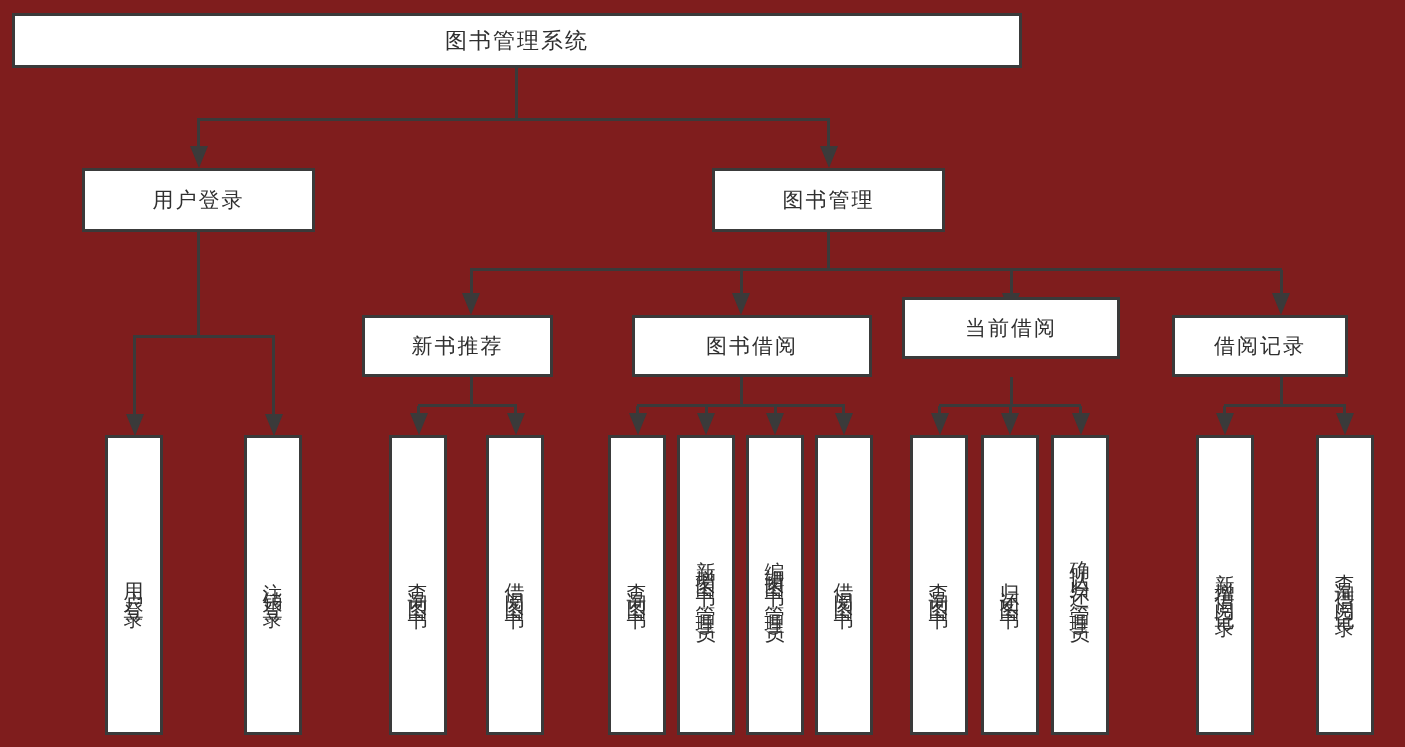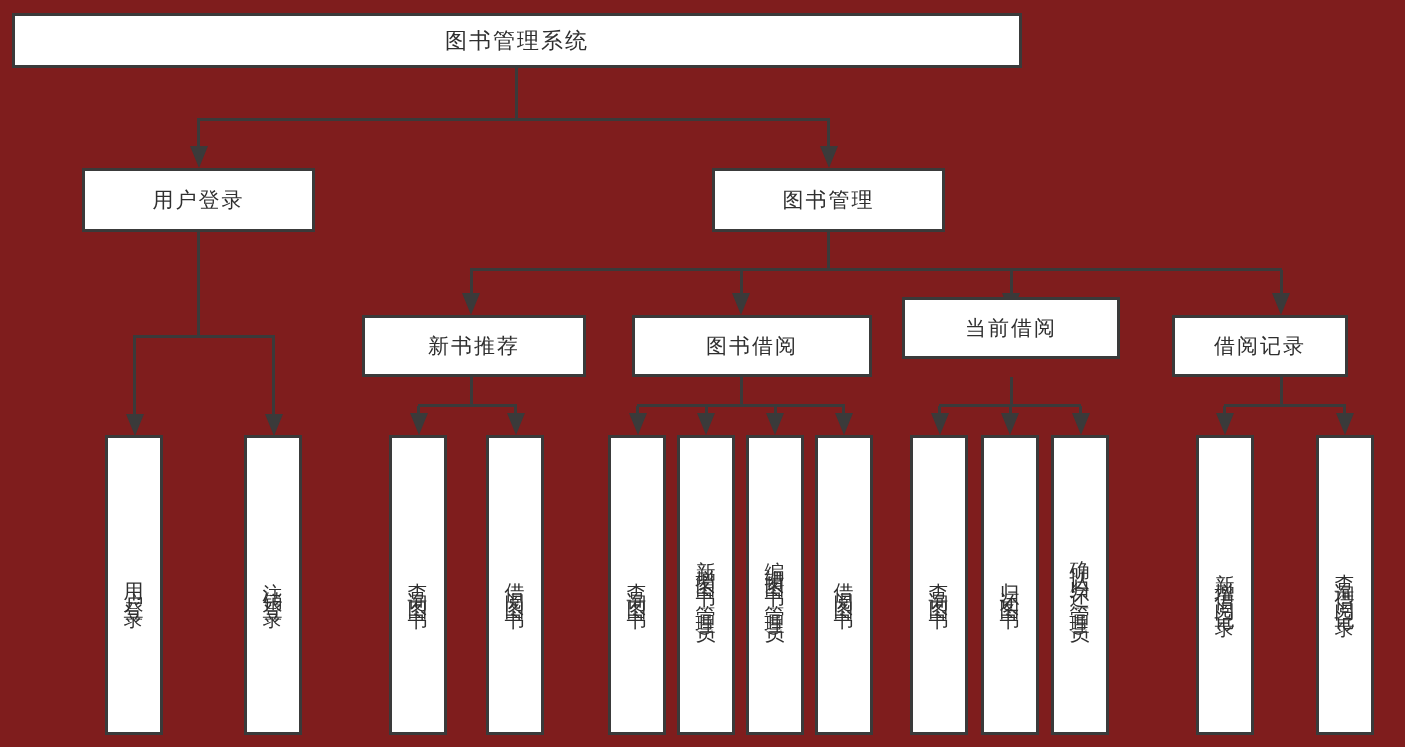--- a/index.html
+++ b/index.html
@@ -94,21 +94,21 @@
   <div class="vl" style="left:1223px;top:406px;height:10px"></div>
   <div class="vl" style="left:1343px;top:406px;height:10px"></div>
   <div class="ar" style="left:1216px;top:413px"></div>
   <div class="ar" style="left:1336px;top:413px"></div>
 
   <div class="box root-node" style="left:12px;top:13px;width:1010px;height:55px">图书管理系统</div>
 
   <div class="box h-node" style="left:82px;top:168px;width:233px;height:64px">用户登录</div>
   <div class="box h-node" style="left:712px;top:168px;width:233px;height:64px">图书管理</div>
 
-  <div class="box h-node" style="left:362px;top:315px;width:224px;height:62px">新书推荐</div>
+  <div class="box h-node" style="left:362px;top:315px;width:191px;height:62px">新书推荐</div>
   <div class="box h-node" style="left:632px;top:315px;width:240px;height:62px">图书借阅</div>
   <div class="box h-node" style="left:902px;top:297px;width:218px;height:62px">当前借阅</div>
   <div class="box h-node" style="left:1172px;top:315px;width:176px;height:62px">借阅记录</div>
 
   <div class="box leaf" style="left:105px">用户登录</div>
   <div class="box leaf" style="left:244px">注销登录</div>
 
   <div class="box leaf" style="left:389px">查询图书</div>
   <div class="box leaf" style="left:486px">借阅图书</div>
 

